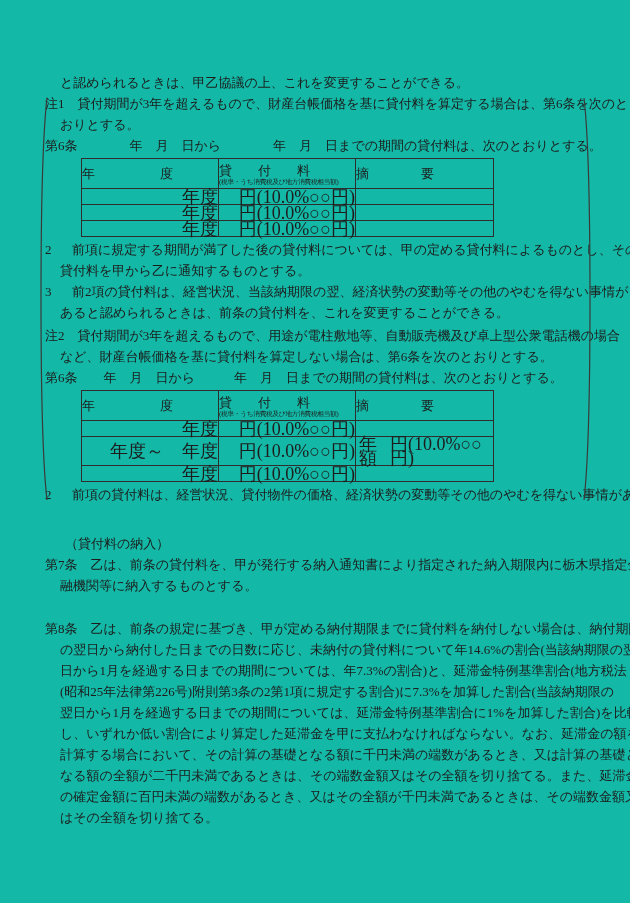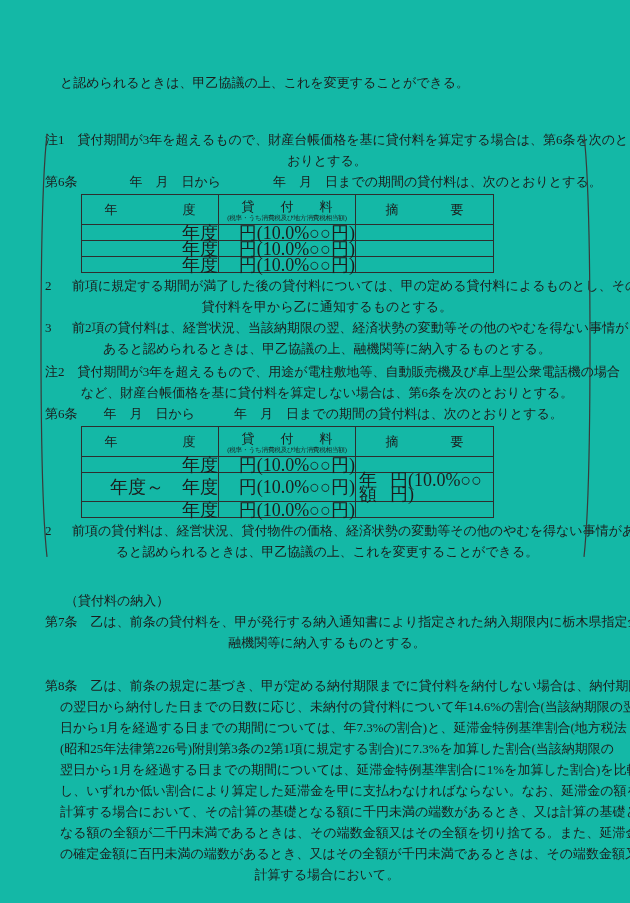--- a/index.html
+++ b/index.html
@@ -11,36 +11,36 @@
     box-sizing:border-box;
     padding:72px 36px 0 45px;
     font-family:"Liberation Serif","DejaVu Serif",serif;
     color:#1c1c1c;
     font-size:13px;
     line-height:21px;
     overflow:hidden;
   }
   .line{white-space:nowrap;}
   .indent15{margin-left:15px;}
-  .cont{margin-left:15px;text-align:center;}
+  .cont{margin-left:15px;}
   .title-line{margin-left:20px;}
   .head{margin-right:13px;}
   .head-num{display:inline-block;min-width:14px;margin-right:13px;}
 
-  .note-block{position:relative;margin-top:36px;}
+  .note-block{position:relative;}
   .paren{position:absolute;top:3px;height:calc(100% - 6px);width:12px;}
   .paren-l{left:-9px;}
   .paren-r{right:-1px;}
   .paren path{stroke:#3a3a3a;stroke-width:1.2;fill:none;vector-effect:non-scaling-stroke;}
 
   table.fee-table{border-collapse:collapse;table-layout:fixed;width:412px;margin:2px 0 2px 36px;}
   table.fee-table td{border:1px solid #2e2e2e;padding:0;vertical-align:middle;}
   col.c1{width:137px;}col.c2{width:137px;}col.c3{width:138px;}
   tr.hdr{height:30px;}
-  td.th{text-align:center;font-size:13px;line-height:14px;}
+  td.th{text-align:left;font-size:13px;line-height:14px;}
   .fee-main{line-height:13px;margin-top:2px;}
   .fee-sub{font-size:6.6px;line-height:9px;letter-spacing:-0.2px;white-space:nowrap;}
   tr.drow{height:16px;}
   tr.drow td{font-size:18px;line-height:14px;}
   td.num-cell{text-align:right;padding-right:4px;}
   .rem{display:flex;justify-content:space-between;padding:0 3px;}
 
   .sec-payment{margin-top:28px;}
   .sec-late{margin-top:22px;}
 </style>
@@ -114,21 +114,21 @@
       </tbody>
     </table>
 
     <div class="para">
       <div class="line"><span class="head-num">2</span><span>前項に規定する期間が満了した後の貸付料については、甲の定める貸付料によるものとし、その</span></div>
       <div class="line cont">貸付料を甲から乙に通知するものとする。</div>
     </div>
 
     <div class="para">
       <div class="line"><span class="head-num">3</span><span>前2項の貸付料は、経営状況、当該納期限の翌、経済状勢の変動等その他のやむを得ない事情が</span></div>
-      <div class="line cont">あると認められるときは、甲乙協議の上、融機関等に納入するものとする。</div>
+      <div class="line cont">あると認められるときは、前条の貸付料を、これを変更することができる。</div>
     </div>
 
     <div class="para" style="margin-top:2px;">
       <div class="line"><span class="head">注2</span><span>貸付期間が3年を超えるもので、用途が電柱敷地等、自動販売機及び卓上型公衆電話機の場合</span></div>
       <div class="line cont">など、財産台帳価格を基に貸付料を算定しない場合は、第6条を次のとおりとする。</div>
     </div>
 
     <div class="line">第6条　　年　月　日から　　　年　月　日までの期間の貸付料は、次のとおりとする。</div>
 
     <table class="fee-table">
@@ -174,21 +174,20 @@
                 <span></span>
                 <span></span>
               </div>
             </td>
         </tr>
       </tbody>
     </table>
 
     <div class="para">
       <div class="line"><span class="head-num">2</span><span>前項の貸付料は、経営状況、貸付物件の価格、経済状勢の変動等その他のやむを得ない事情があ</span></div>
-      <div class="line cont">ると認められるときは、甲乙協議の上、これを変更することができる。</div>
     </div>
   </div>
 
   <div class="sec-payment">
     <div class="line title-line">（貸付料の納入）</div>
     <div class="para">
       <div class="line"><span class="head">第7条</span><span>乙は、前条の貸付料を、甲が発行する納入通知書により指定された納入期限内に栃木県指定金</span></div>
       <div class="line cont">融機関等に納入するものとする。</div>
     </div>
   </div>
@@ -197,17 +196,17 @@
     <div class="para">
       <div class="line"><span class="head">第8条</span><span>乙は、前条の規定に基づき、甲が定める納付期限までに貸付料を納付しない場合は、納付期限</span></div>
       <div class="line cont">の翌日から納付した日までの日数に応じ、未納付の貸付料について年14.6%の割合(当該納期限の翌</div>
       <div class="line cont">日から1月を経過する日までの期間については、年7.3%の割合)と、延滞金特例基準割合(地方税法</div>
       <div class="line cont">(昭和25年法律第226号)附則第3条の2第1項に規定する割合)に7.3%を加算した割合(当該納期限の</div>
       <div class="line cont">翌日から1月を経過する日までの期間については、延滞金特例基準割合に1%を加算した割合)を比較</div>
       <div class="line cont">し、いずれか低い割合により算定した延滞金を甲に支払わなければならない。なお、延滞金の額を</div>
       <div class="line cont">計算する場合において、その計算の基礎となる額に千円未満の端数があるとき、又は計算の基礎と</div>
       <div class="line cont">なる額の全額が二千円未満であるときは、その端数金額又はその全額を切り捨てる。また、延滞金</div>
       <div class="line cont">の確定金額に百円未満の端数があるとき、又はその全額が千円未満であるときは、その端数金額又</div>
-      <div class="line cont">計算する場合において。</div>
+      <div class="line cont">はその全額を切り捨てる。</div>
     </div>
   </div>
 
 </div>
 
 </body></html>

